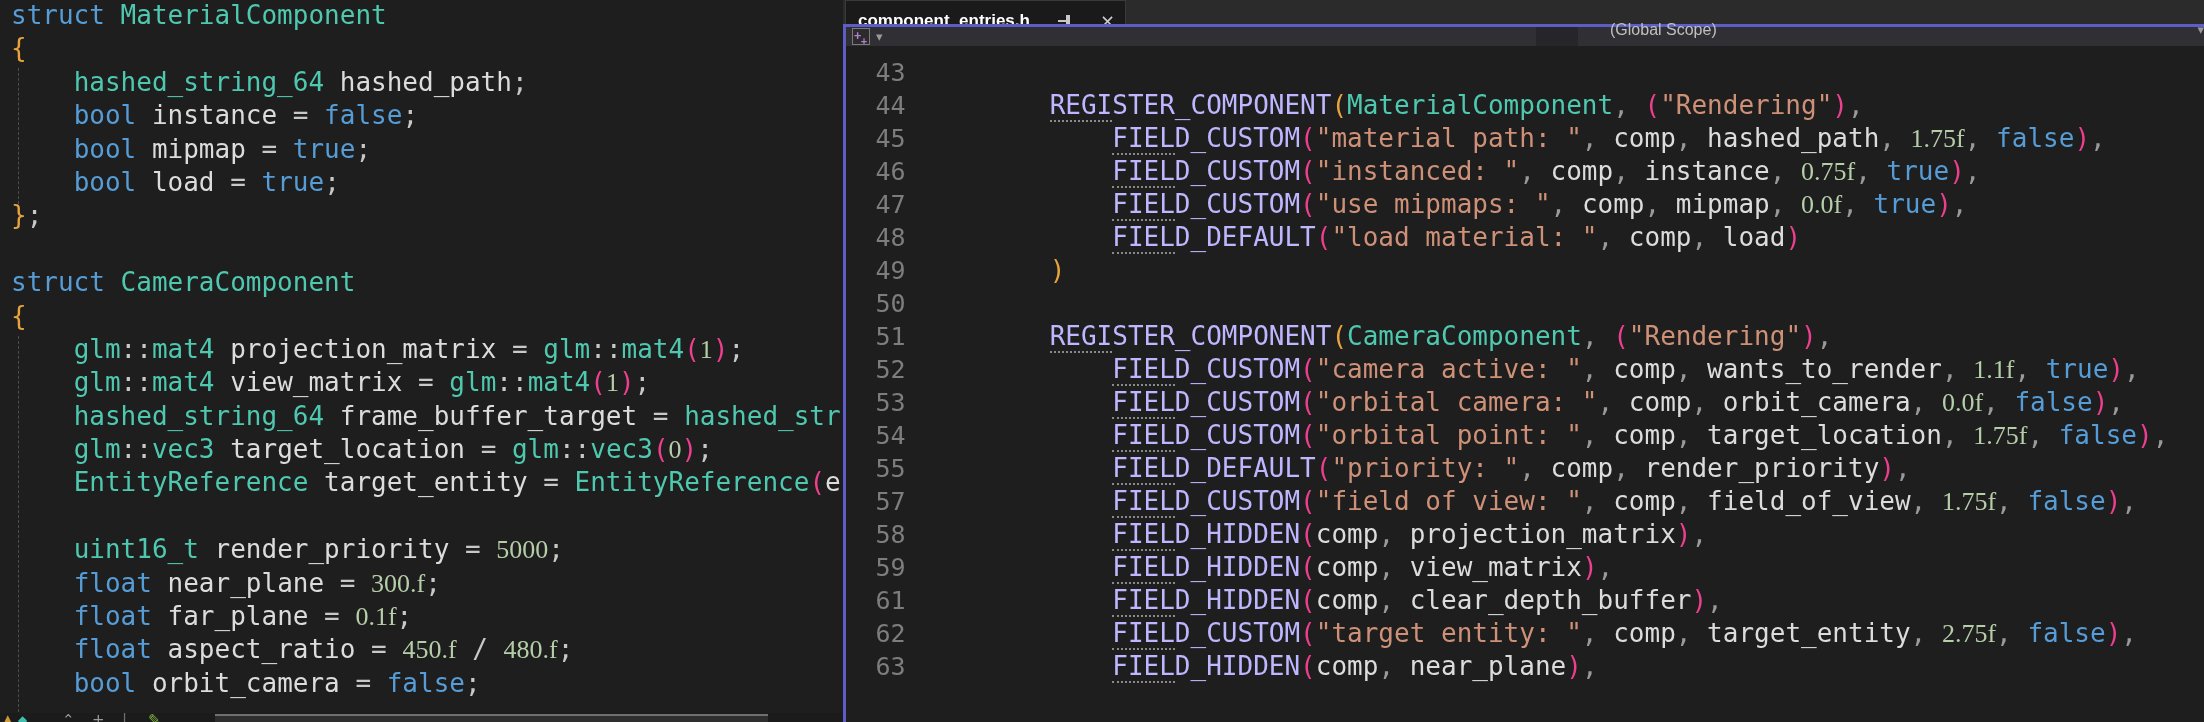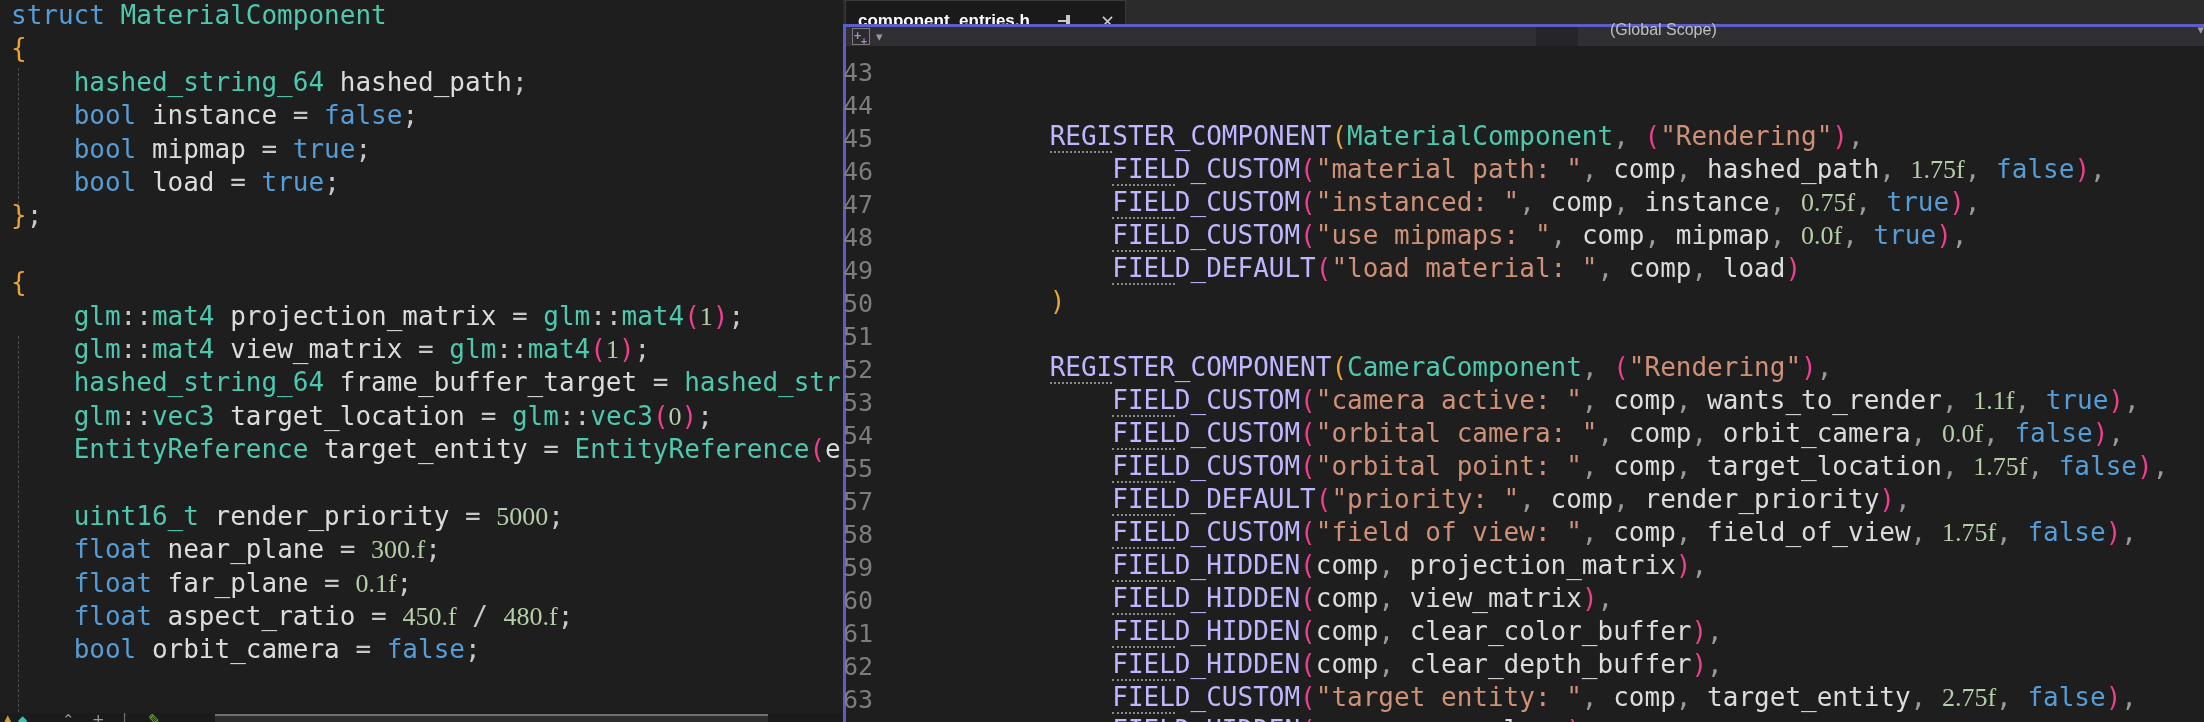--- a/index.html
+++ b/index.html
@@ -53,40 +53,41 @@
   .combo-text{color:var(--comboText);font-family:"Liberation Sans",sans-serif;font-size:16px;flex:1;}
   .combo-arrow{color:#9a9a9a;font-size:13px;font-family:"DejaVu Sans",sans-serif;}
   .proj-icon{position:relative;width:18px;height:17px;border:1px solid #7a7a7a;background:#2b2b2b;
              display:inline-block;margin-right:6px;box-sizing:border-box;}
   .proj-icon i{position:absolute;font-style:normal;color:#b27fd9;font-weight:bold;line-height:1;}
   .pp1{left:1px;top:1px;font-size:12px;}
   .pp2{left:8px;top:7px;font-size:10px;color:#9a66c9;}
 
   #right-code{left:0;top:46px;padding-top:10px;width:1361px;}
   #right-code .code-line{line-height:33px;height:33px;display:flex;}
-  .ln{display:inline-block;width:95px;text-align:left;color:var(--linenum);font-size:25px;flex:0 0 95px;}
-  #right-code .lc{padding-left:49px;margin-top:31px;}
+  .ln{display:inline-block;width:95px;text-align:center;color:var(--linenum);font-size:25px;flex:0 0 95px;}
+  #right-code .lc{padding-left:49px;}
 </style>
 </head>
 <body>
 
 <div class="screen">
 
   <section class="left-pane">
     <div class="guide g1"></div>
     <div class="guide g2"></div>
     <div class="code" id="left-code">
         <div class="code-line"><span class="lc"><span class="tk-k">struct</span><span class="tk-w"> </span><span class="tk-t">MaterialComponent</span></span></div>
         <div class="code-line"><span class="lc"><span class="tk-g">{</span></span></div>
         <div class="code-line"><span class="lc"><span class="tk-w">    </span><span class="tk-t">hashed_string_64</span><span class="tk-w"> </span><span class="tk-i">hashed_path</span><span class="tk-o">;</span></span></div>
         <div class="code-line"><span class="lc"><span class="tk-w">    </span><span class="tk-k">bool</span><span class="tk-w"> </span><span class="tk-i">instance</span><span class="tk-o"> = </span><span class="tk-k">false</span><span class="tk-o">;</span></span></div>
         <div class="code-line"><span class="lc"><span class="tk-w">    </span><span class="tk-k">bool</span><span class="tk-w"> </span><span class="tk-i">mipmap</span><span class="tk-o"> = </span><span class="tk-k">true</span><span class="tk-o">;</span></span></div>
         <div class="code-line"><span class="lc"><span class="tk-w">    </span><span class="tk-k">bool</span><span class="tk-w"> </span><span class="tk-i">load</span><span class="tk-o"> = </span><span class="tk-k">true</span><span class="tk-o">;</span></span></div>
         <div class="code-line"><span class="lc"><span class="tk-g">}</span><span class="tk-o">;</span></span></div>
         <div class="code-line"><span class="lc"></span></div>
+        <div class="code-line"><span class="lc"><span class="tk-k">struct</span><span class="tk-w"> </span><span class="tk-t">CameraComponent</span></span></div>
         <div class="code-line"><span class="lc"><span class="tk-g">{</span></span></div>
         <div class="code-line"><span class="lc"><span class="tk-w">    </span><span class="tk-t">glm</span><span class="tk-o">::</span><span class="tk-t">mat4</span><span class="tk-w"> </span><span class="tk-i">projection_matrix</span><span class="tk-o"> = </span><span class="tk-t">glm</span><span class="tk-o">::</span><span class="tk-t">mat4</span><span class="tk-h">(</span><span class="tk-n">1</span><span class="tk-h">)</span><span class="tk-o">;</span></span></div>
         <div class="code-line"><span class="lc"><span class="tk-w">    </span><span class="tk-t">glm</span><span class="tk-o">::</span><span class="tk-t">mat4</span><span class="tk-w"> </span><span class="tk-i">view_matrix</span><span class="tk-o"> = </span><span class="tk-t">glm</span><span class="tk-o">::</span><span class="tk-t">mat4</span><span class="tk-h">(</span><span class="tk-n">1</span><span class="tk-h">)</span><span class="tk-o">;</span></span></div>
         <div class="code-line"><span class="lc"><span class="tk-w">    </span><span class="tk-t">hashed_string_64</span><span class="tk-w"> </span><span class="tk-i">frame_buffer_target</span><span class="tk-o"> = </span><span class="tk-t">hashed_str</span></span></div>
         <div class="code-line"><span class="lc"><span class="tk-w">    </span><span class="tk-t">glm</span><span class="tk-o">::</span><span class="tk-t">vec3</span><span class="tk-w"> </span><span class="tk-i">target_location</span><span class="tk-o"> = </span><span class="tk-t">glm</span><span class="tk-o">::</span><span class="tk-t">vec3</span><span class="tk-h">(</span><span class="tk-n">0</span><span class="tk-h">)</span><span class="tk-o">;</span></span></div>
         <div class="code-line"><span class="lc"><span class="tk-w">    </span><span class="tk-t">EntityReference</span><span class="tk-w"> </span><span class="tk-i">target_entity</span><span class="tk-o"> = </span><span class="tk-t">EntityReference</span><span class="tk-h">(</span><span class="tk-i">e</span></span></div>
         <div class="code-line"><span class="lc"></span></div>
         <div class="code-line"><span class="lc"><span class="tk-w">    </span><span class="tk-t">uint16_t</span><span class="tk-w"> </span><span class="tk-i">render_priority</span><span class="tk-o"> = </span><span class="tk-n">5000</span><span class="tk-o">;</span></span></div>
         <div class="code-line"><span class="lc"><span class="tk-w">    </span><span class="tk-k">float</span><span class="tk-w"> </span><span class="tk-i">near_plane</span><span class="tk-o"> = </span><span class="tk-n">300.f</span><span class="tk-o">;</span></span></div>
         <div class="code-line"><span class="lc"><span class="tk-w">    </span><span class="tk-k">float</span><span class="tk-w"> </span><span class="tk-i">far_plane</span><span class="tk-o"> = </span><span class="tk-n">0.1f</span><span class="tk-o">;</span></span></div>
@@ -139,20 +140,19 @@
         <div class="code-line"><span class="ln">49</span><span class="lc"><span class="tk-w">    </span><span class="tk-g">)</span></span></div>
         <div class="code-line"><span class="ln">50</span><span class="lc"></span></div>
         <div class="code-line"><span class="ln">51</span><span class="lc"><span class="tk-w">    </span><span class="tk-mu">REGI</span><span class="tk-m">STER_COMPONENT</span><span class="tk-g">(</span><span class="tk-t">CameraComponent</span><span class="tk-p">, </span><span class="tk-h">(</span><span class="tk-s">"Rendering"</span><span class="tk-h">)</span><span class="tk-p">,</span></span></div>
         <div class="code-line"><span class="ln">52</span><span class="lc"><span class="tk-w">        </span><span class="tk-mu">FIEL</span><span class="tk-m">D_CUSTOM</span><span class="tk-h">(</span><span class="tk-s">"camera active: "</span><span class="tk-p">, </span><span class="tk-i">comp</span><span class="tk-p">, </span><span class="tk-i">wants_to_render</span><span class="tk-p">, </span><span class="tk-n">1.1f</span><span class="tk-p">, </span><span class="tk-k">true</span><span class="tk-h">)</span><span class="tk-p">,</span></span></div>
         <div class="code-line"><span class="ln">53</span><span class="lc"><span class="tk-w">        </span><span class="tk-mu">FIEL</span><span class="tk-m">D_CUSTOM</span><span class="tk-h">(</span><span class="tk-s">"orbital camera: "</span><span class="tk-p">, </span><span class="tk-i">comp</span><span class="tk-p">, </span><span class="tk-i">orbit_camera</span><span class="tk-p">, </span><span class="tk-n">0.0f</span><span class="tk-p">, </span><span class="tk-k">false</span><span class="tk-h">)</span><span class="tk-p">,</span></span></div>
         <div class="code-line"><span class="ln">54</span><span class="lc"><span class="tk-w">        </span><span class="tk-mu">FIEL</span><span class="tk-m">D_CUSTOM</span><span class="tk-h">(</span><span class="tk-s">"orbital point: "</span><span class="tk-p">, </span><span class="tk-i">comp</span><span class="tk-p">, </span><span class="tk-i">target_location</span><span class="tk-p">, </span><span class="tk-n">1.75f</span><span class="tk-p">, </span><span class="tk-k">false</span><span class="tk-h">)</span><span class="tk-p">,</span></span></div>
         <div class="code-line"><span class="ln">55</span><span class="lc"><span class="tk-w">        </span><span class="tk-mu">FIEL</span><span class="tk-m">D_DEFAULT</span><span class="tk-h">(</span><span class="tk-s">"priority: "</span><span class="tk-p">, </span><span class="tk-i">comp</span><span class="tk-p">, </span><span class="tk-i">render_priority</span><span class="tk-h">)</span><span class="tk-p">,</span></span></div>
         <div class="code-line"><span class="ln">57</span><span class="lc"><span class="tk-w">        </span><span class="tk-mu">FIEL</span><span class="tk-m">D_CUSTOM</span><span class="tk-h">(</span><span class="tk-s">"field of view: "</span><span class="tk-p">, </span><span class="tk-i">comp</span><span class="tk-p">, </span><span class="tk-i">field_of_view</span><span class="tk-p">, </span><span class="tk-n">1.75f</span><span class="tk-p">, </span><span class="tk-k">false</span><span class="tk-h">)</span><span class="tk-p">,</span></span></div>
         <div class="code-line"><span class="ln">58</span><span class="lc"><span class="tk-w">        </span><span class="tk-mu">FIEL</span><span class="tk-m">D_HIDDEN</span><span class="tk-h">(</span><span class="tk-i">comp</span><span class="tk-p">, </span><span class="tk-i">projection_matrix</span><span class="tk-h">)</span><span class="tk-p">,</span></span></div>
         <div class="code-line"><span class="ln">59</span><span class="lc"><span class="tk-w">        </span><span class="tk-mu">FIEL</span><span class="tk-m">D_HIDDEN</span><span class="tk-h">(</span><span class="tk-i">comp</span><span class="tk-p">, </span><span class="tk-i">view_matrix</span><span class="tk-h">)</span><span class="tk-p">,</span></span></div>
-        <div class="code-line"><span class="ln">60</span><span class="lc"><span class="tk-w">        </span><span class="tk-mu">FIEL</span><span class="tk-m">D_HIDDEN</span><span class="tk-h">(</span><span class="tk-i">comp</span><span class="tk-p">, </span><span class="tk-i">clear_color_buffer</span><span class="tk-h">)</span><span class="tk-p">,</span></span></div>
         <div class="code-line"><span class="ln">61</span><span class="lc"><span class="tk-w">        </span><span class="tk-mu">FIEL</span><span class="tk-m">D_HIDDEN</span><span class="tk-h">(</span><span class="tk-i">comp</span><span class="tk-p">, </span><span class="tk-i">clear_depth_buffer</span><span class="tk-h">)</span><span class="tk-p">,</span></span></div>
         <div class="code-line"><span class="ln">62</span><span class="lc"><span class="tk-w">        </span><span class="tk-mu">FIEL</span><span class="tk-m">D_CUSTOM</span><span class="tk-h">(</span><span class="tk-s">"target entity: "</span><span class="tk-p">, </span><span class="tk-i">comp</span><span class="tk-p">, </span><span class="tk-i">target_entity</span><span class="tk-p">, </span><span class="tk-n">2.75f</span><span class="tk-p">, </span><span class="tk-k">false</span><span class="tk-h">)</span><span class="tk-p">,</span></span></div>
         <div class="code-line"><span class="ln">63</span><span class="lc"><span class="tk-w">        </span><span class="tk-mu">FIEL</span><span class="tk-m">D_HIDDEN</span><span class="tk-h">(</span><span class="tk-i">comp</span><span class="tk-p">, </span><span class="tk-i">near_plane</span><span class="tk-h">)</span><span class="tk-p">,</span></span></div>
       </div>
   </section>
 
 </div>
 
 </body></html>

